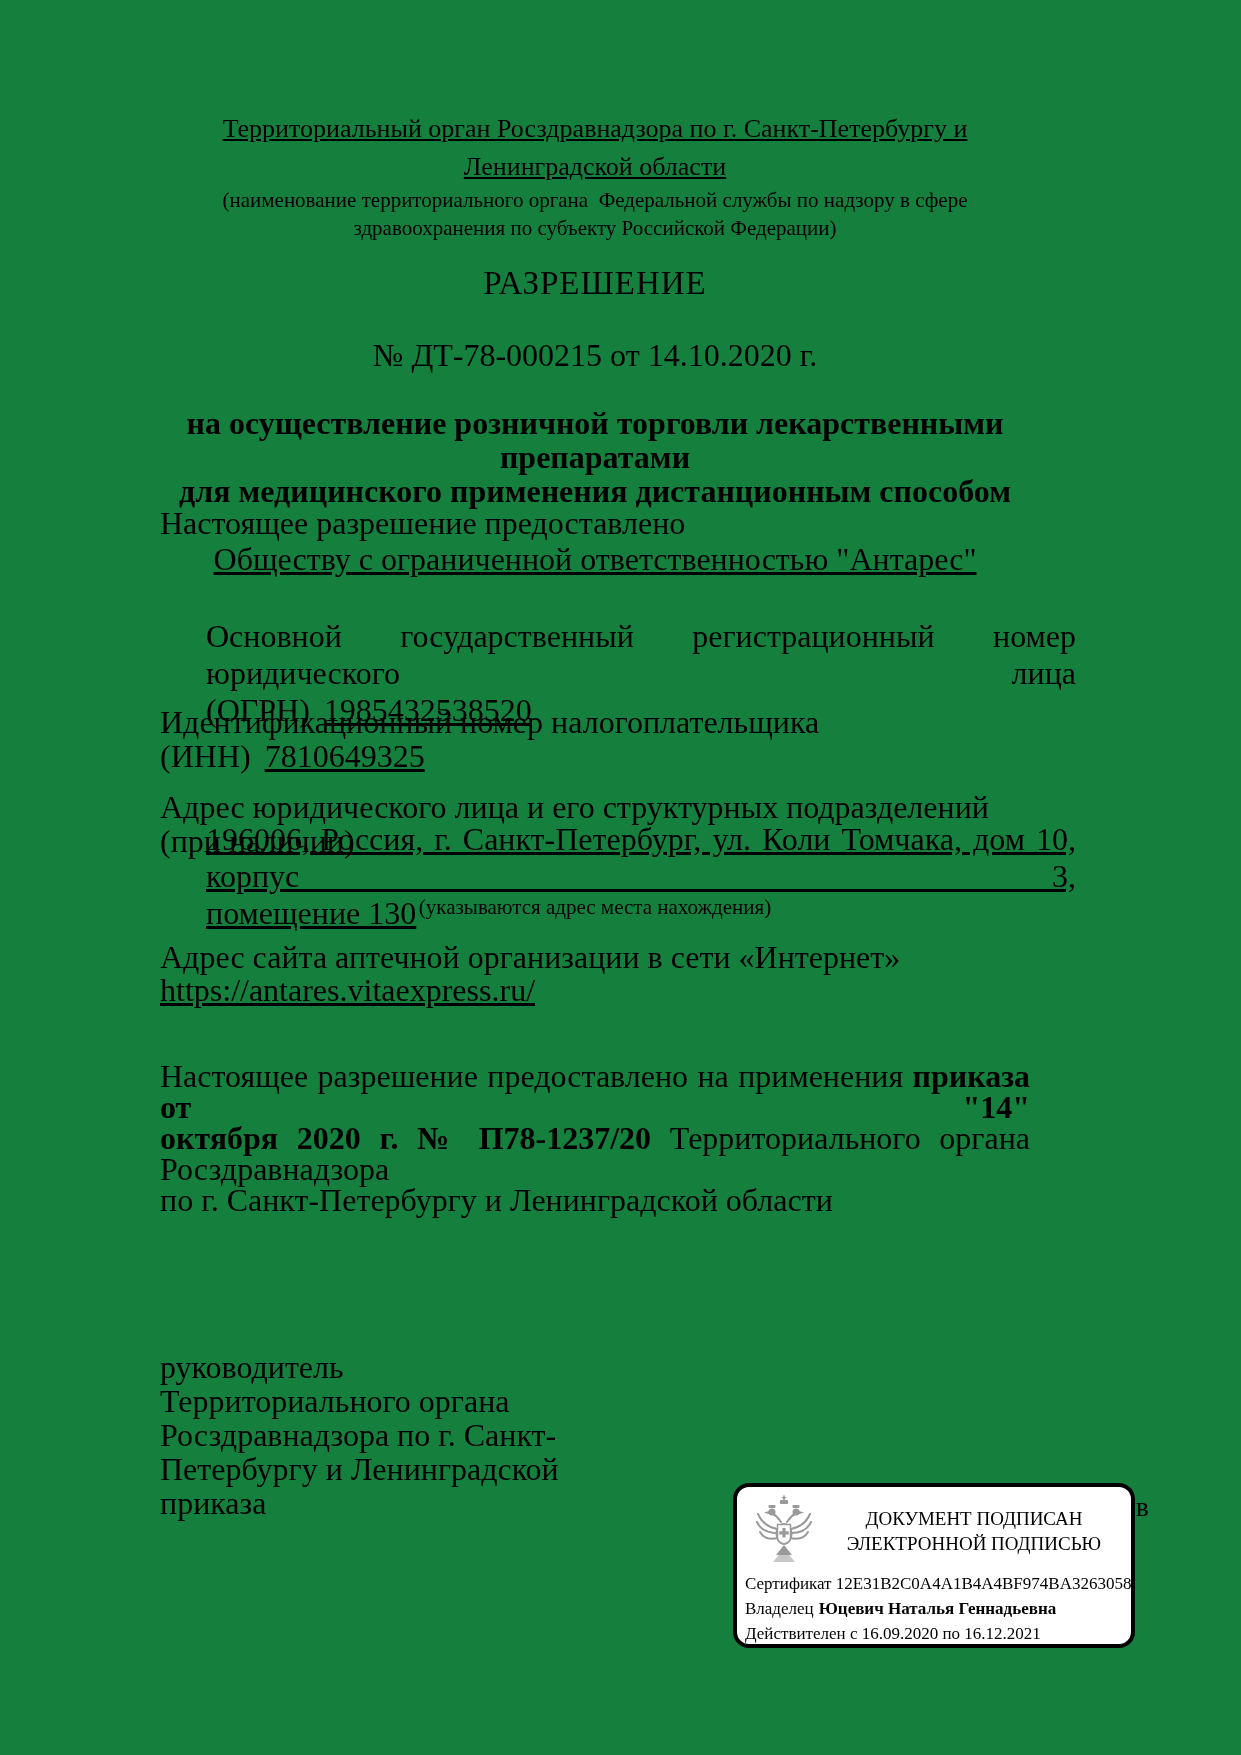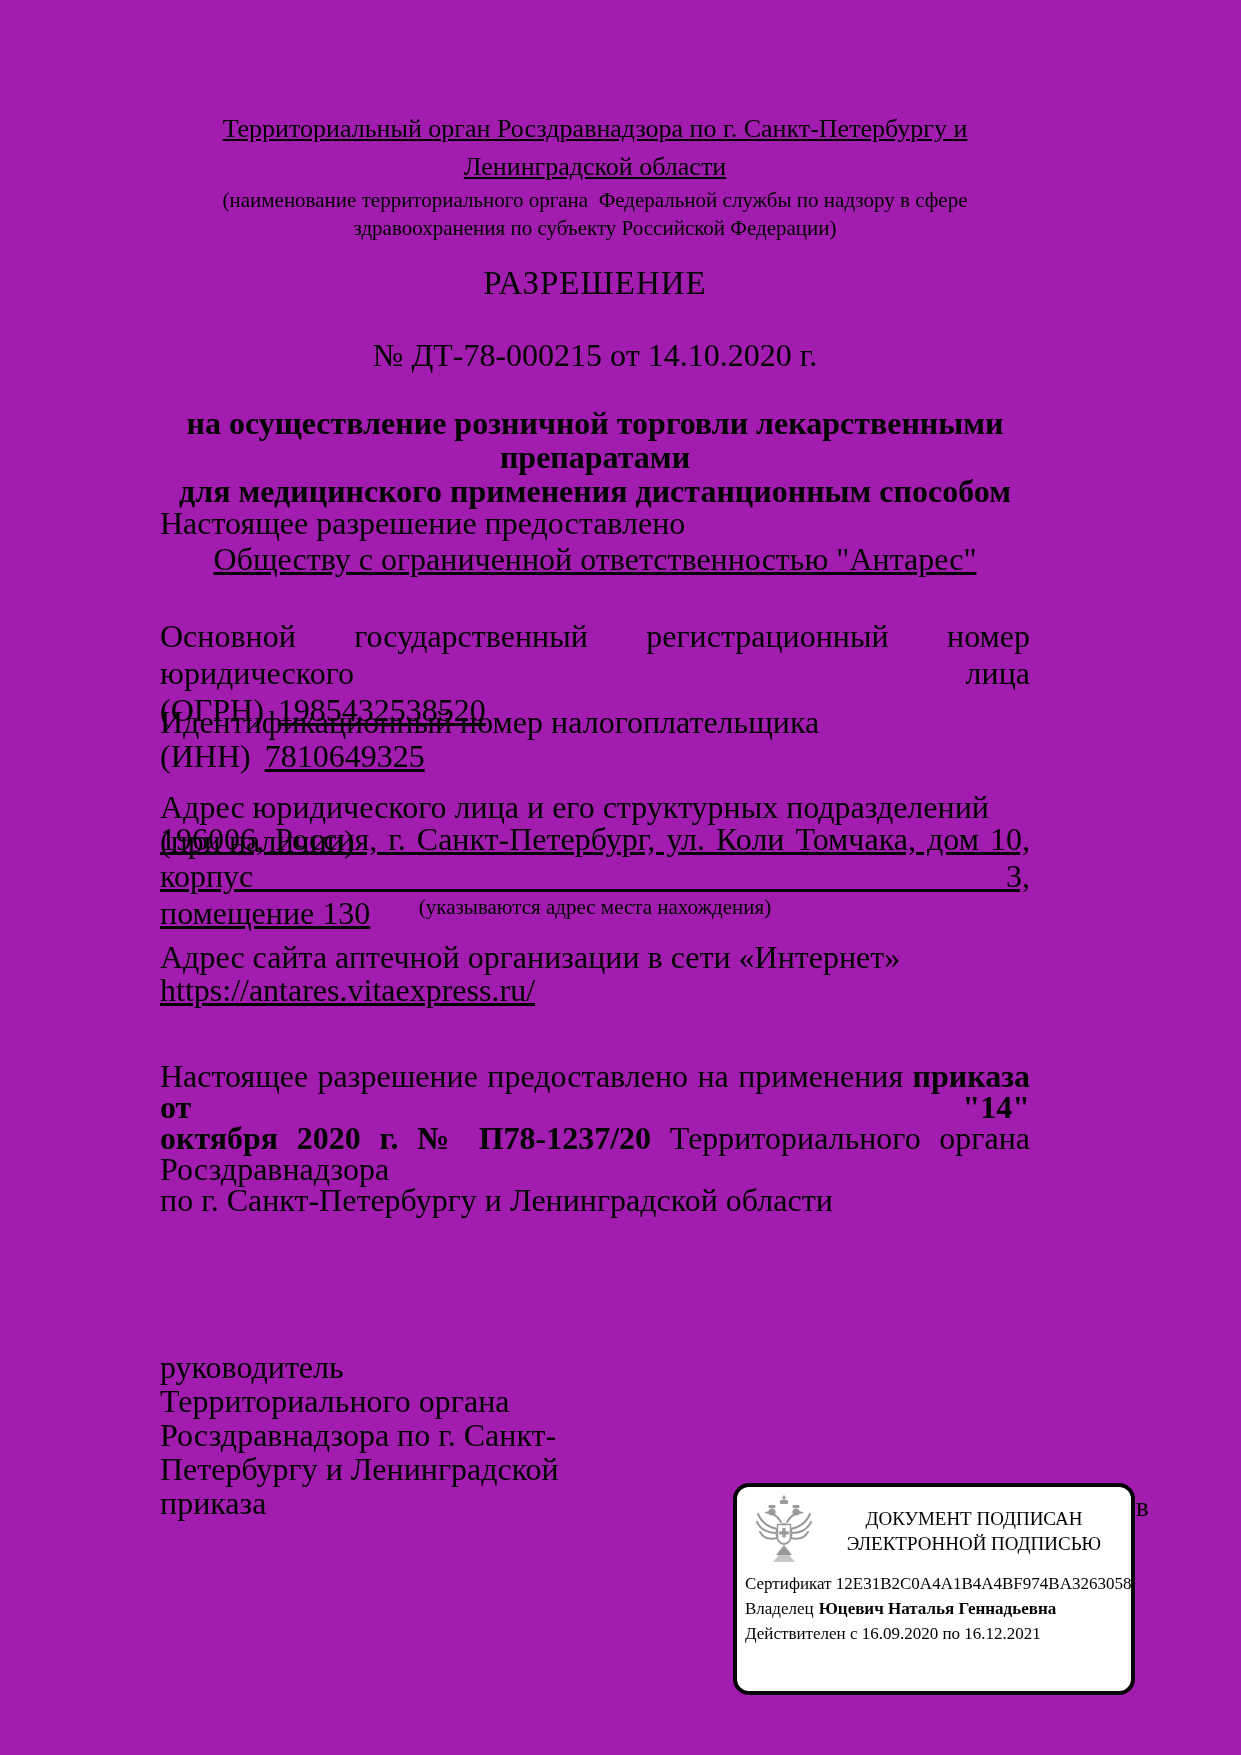--- a/index.html
+++ b/index.html
@@ -1,34 +1,34 @@
 <!DOCTYPE html>
 <html><head>
 <meta charset="utf-8">
 <style>
   html,body{margin:0;padding:0;background:#fff;}
   .page{
-    position:relative;width:1241px;height:1755px;background:#a21caf;
+    position:relative;width:1241px;height:1755px;background:#15803d;
     font-family:"Liberation Serif",serif;color:#000;overflow:hidden;
   }
   .blk{position:absolute;left:160px;width:870px;font-size:32px;line-height:34px;}
   .center{text-align:center;}
   .small{font-size:21px;line-height:28px;}
   .b{font-weight:bold;}
   .u{text-decoration:underline;}
   .just{text-align:justify;text-align-last:justify;}
   .pre{white-space:pre;}
   .hdr{font-size:26px;line-height:38px;}
   .title{font-size:33px;line-height:30px;font-weight:normal;letter-spacing:1px;}
-  .lh37{line-height:37px;}
+  .lh37{line-height:37px;margin-left:46px;}
   .lh31{line-height:31px;}
   .val-gap{margin-left:14px;}
   .owner-gap{margin-left:5px;}
   .stamp{
-    position:absolute;left:733px;top:1483px;width:402px;height:212px;
+    position:absolute;left:733px;top:1483px;width:402px;height:165px;
     border:4px solid #000;border-radius:16px;background:#fff;
     box-sizing:border-box;padding:4px 6px 4px 8px;overflow:hidden;
     font-size:17px;line-height:25px;
   }
   .stamp-head{display:flex;align-items:center;height:80px;}
   .stamp-emblem{flex:0 0 78px;display:flex;justify-content:center;align-items:center;}
   .stamp-title{flex:1;text-align:center;font-size:19px;line-height:25px;}
   .stamp-line{white-space:nowrap;}
   .partial{position:absolute;left:1136px;top:1494px;font-size:27px;line-height:27px;}
 </style>

